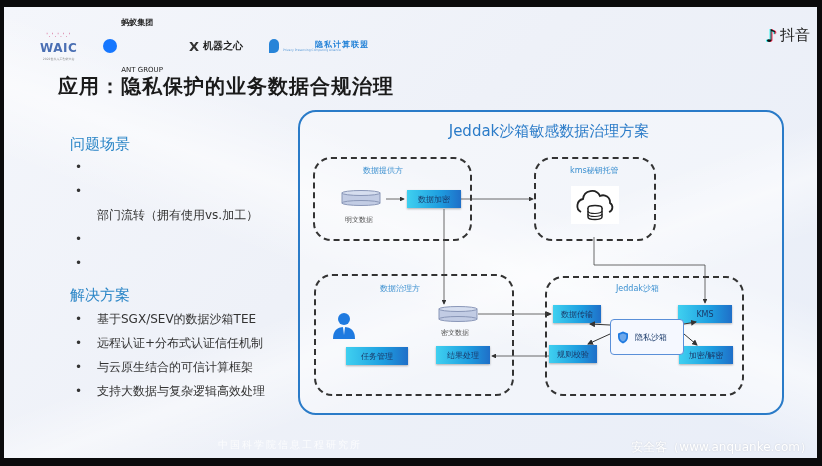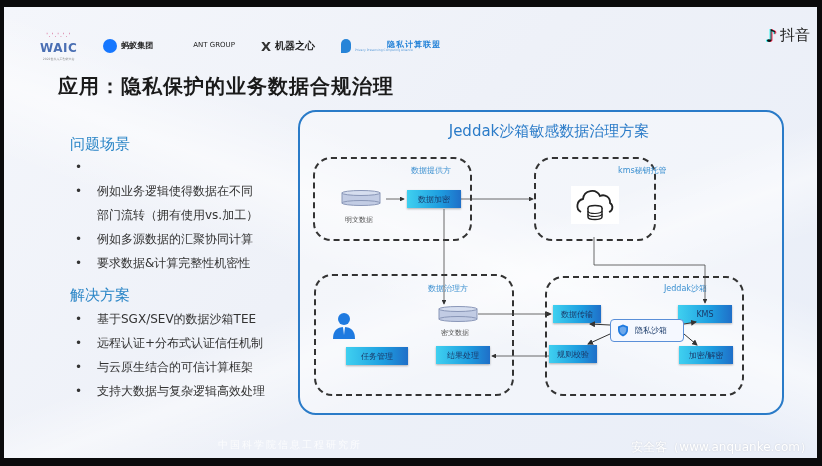--- a/index.html
+++ b/index.html
@@ -11,21 +11,21 @@
           background:
             linear-gradient(200deg, rgba(255,255,255,0) 40%, rgba(255,255,255,.55) 50%, rgba(255,255,255,0) 60%),
             linear-gradient(160deg, rgba(255,255,255,0) 55%, rgba(255,255,255,.45) 62%, rgba(255,255,255,0) 70%); }
   .logos { position:absolute; left:40px; top:32px; height:28px; display:flex; align-items:center; gap:26px; }
   .logo { display:flex; align-items:center; gap:4px; }
   .waic { display:flex; flex-direction:column; align-items:center; line-height:1; }
   .waic .dots { font-size:6px; letter-spacing:1px; color:#d2467a; }
   .waic .name { font-size:12px; color:#4a6fb3; font-weight:bold; letter-spacing:.5px; }
   .waic .sub { font-size:3px; color:#888; }
   .ant-icon { width:14px; height:14px; border-radius:50%; background:#1677ff; position:relative; }
-  .ant-txt { display:flex; flex-direction:row; line-height:1;gap:40px; }
+  .ant-txt { display:flex; flex-direction:column; line-height:1;gap:40px; }
   .ant-txt .cn { font-size:8px; color:#222; font-weight:bold; }
   .ant-txt .en { font-size:7px; color:#222; }
   .jq-icon { font-size:13px; color:#333; font-weight:bold; }
   .jq-txt { font-size:10px; color:#222; font-weight:bold; }
   .pc-icon { width:10px; height:14px; background:#2784d8; border-radius:6px 6px 6px 0; }
   .pc-txt { display:flex; flex-direction:column; line-height:1; }
   .pc-txt .cn { font-size:8px; color:#2784d8; font-weight:bold; letter-spacing:1px;padding-left:32px; }
   .pc-txt .en { font-size:3px; color:#5a9bd8; }
   .douyin { position:absolute; right:12px; top:25px; display:flex; align-items:center; gap:3px; }
   .douyin .note { font-size:18px; font-weight:bold; color:#111; text-shadow:-1px 0 #25f4ee, 1px 0 #fe2c55; }
@@ -33,26 +33,26 @@
   .title { position:absolute; left:58px; top:73px; font-size:20px; font-weight:bold; color:#1a1a1a; letter-spacing:1px;text-align:right; }
   .section-h { position:absolute; left:70px; font-size:15px; color:#2b86c7; }
   .bullets { position:absolute; left:75px; list-style:none; margin:0; padding:0; font-size:12px; color:#333; }
   .bullets li { position:relative; padding-left:22px; height:24px; line-height:22px; }
   .bullets li .dot { position:absolute; left:0; top:0; }
   .bullets li.cont { padding-left:22px; }
   .panel { position:absolute; left:298px; top:110px; width:482px; height:301px; border:2px solid #2a7bc8;
            border-radius:18px; background:rgba(255,255,255,.35); }
   .panel-title { position:absolute; left:0; width:100%; top:10px; text-align:center; font-size:15px; color:#2a7bc8;padding-left:8px; }
   .dbox { position:absolute; border:2px dashed #333; border-radius:18px; }
-  .dlabel { position:absolute; font-size:8px; color:#3a8fd0;margin-left:48px; }
+  .dlabel { position:absolute; font-size:8px; color:#3a8fd0; }
   .btn { position:absolute; height:18px; font-size:8px; color:#1a3a6a; display:flex; align-items:center; justify-content:center;
          background:linear-gradient(90deg,#3fd0f0 0%,#1e9ee0 60%,#1f6fc8 100%); box-shadow:0 1px 2px rgba(0,0,0,.3); }
   .cyl { position:absolute; width:40px; height:16px; }
   .cap { position:absolute; font-size:7px; color:#555; }
-  .sandbox { position:absolute; left:610px; top:319px; width:74px; height:23px; border:1.5px solid #5a8fd8; border-radius:4px;
+  .sandbox { position:absolute; left:610px; top:319px; width:74px; height:36px; border:1.5px solid #5a8fd8; border-radius:4px;
              background:#f5f8ff; display:flex; align-items:center; gap:6px; padding-left:6px; box-sizing:border-box; font-size:8px; color:#1a3a6a; }
   .watermark { position:absolute; right:10px; bottom:10px; font-size:12px; color:#fff; text-shadow:0 0 2px rgba(0,0,0,.15); }
   .wm-left { position:absolute; left:218px; bottom:14px; font-size:10px; color:rgba(255,255,255,.8); letter-spacing:2px; }
   svg.lines { position:absolute; left:0; top:0; width:822px; height:466px; pointer-events:none; }
 </style>
 </head>
 <body>
 
 <div class="slide">
   <div class="rays"></div>
@@ -87,24 +87,24 @@
 <div class="douyin">
   <span class="note">♪</span>
   <span class="txt">抖音</span>
 </div>
 
 <div class="title">应用：隐私保护的业务数据合规治理</div>
 
 <div class="section-h" style="top:135px">问题场景</div>
 <ul class="bullets" style="top:156px" id="problems-list">
     <li><span class="dot">•</span></li>
-    <li><span class="dot">•</span><span>例如业务逻辑使得数据在不同</span></li>
+    <li><span class="dot">•</span></li>
     <li class="cont"><span>部门流转（拥有使用vs.加工）</span></li>
-    <li><span class="dot">•</span><span>例如多源数据的汇聚协同计算</span></li>
-    <li><span class="dot">•</span><span>要求数据&amp;计算完整性机密性</span></li>
+    <li><span class="dot">•</span></li>
+    <li><span class="dot">•</span></li>
   </ul>
 
 <div class="section-h" style="top:286px">解决方案</div>
 <ul class="bullets" style="top:308px" id="solutions-list">
     <li><span class="dot">•</span><span>基于SGX/SEV的数据沙箱TEE</span></li>
     <li><span class="dot">•</span><span>远程认证+分布式认证信任机制</span></li>
     <li><span class="dot">•</span><span>与云原生结合的可信计算框架</span></li>
     <li><span class="dot">•</span><span>支持大数据与复杂逻辑高效处理</span></li>
   </ul>
 

